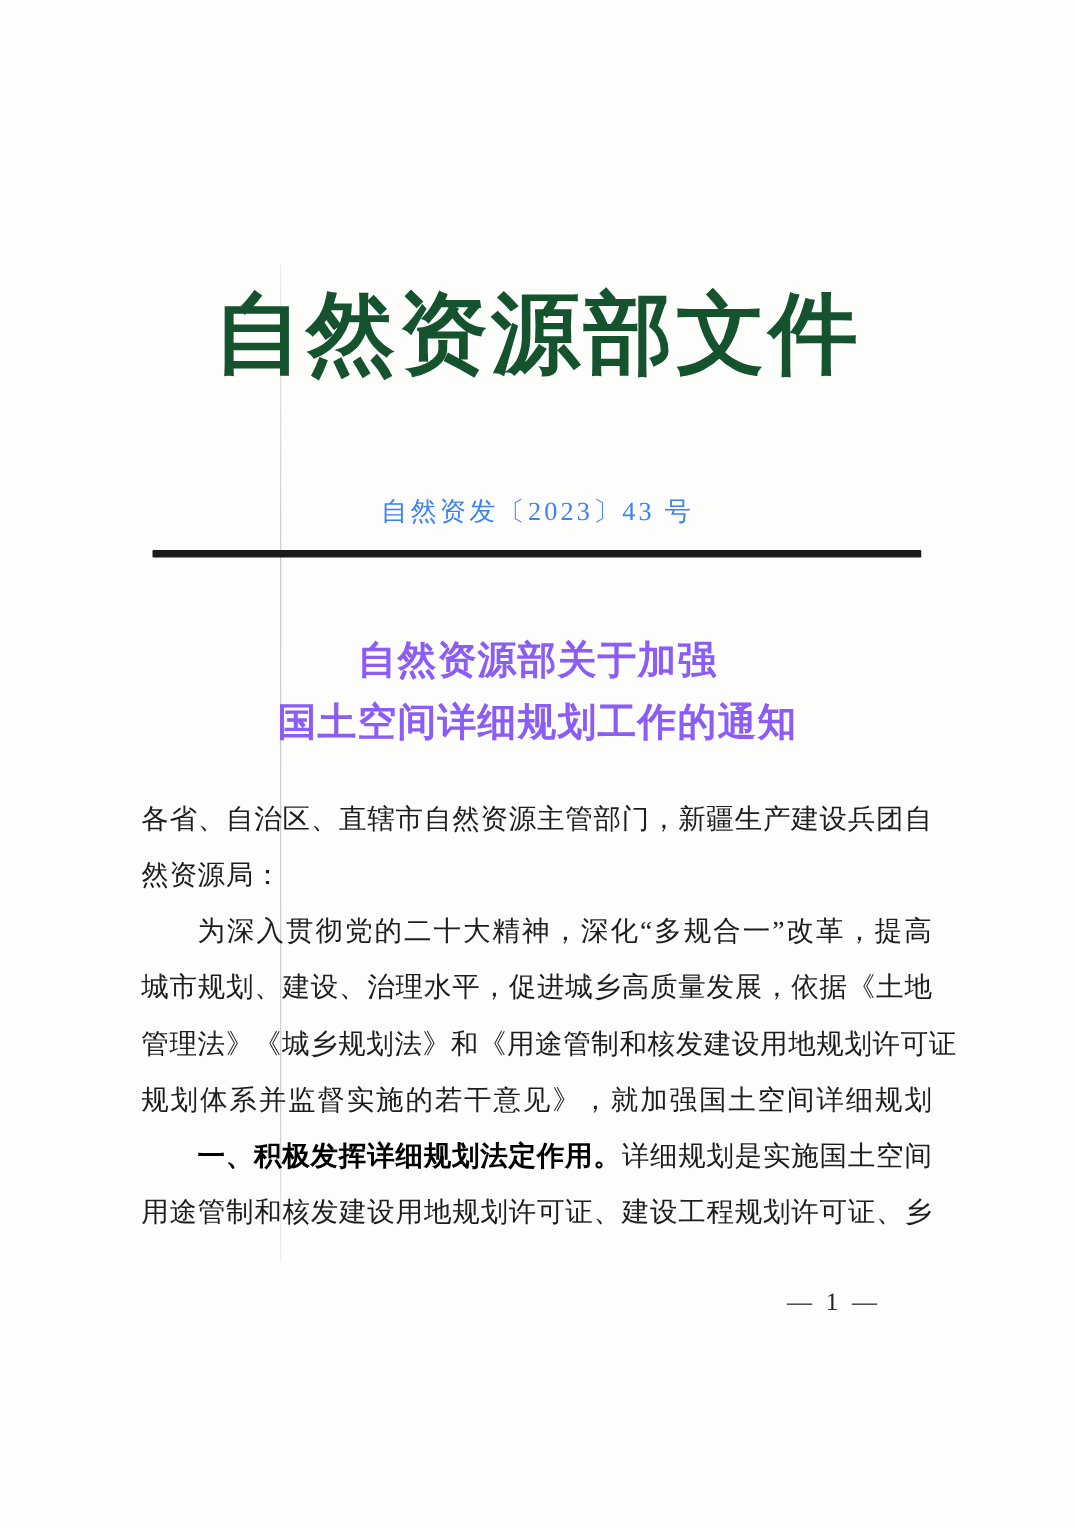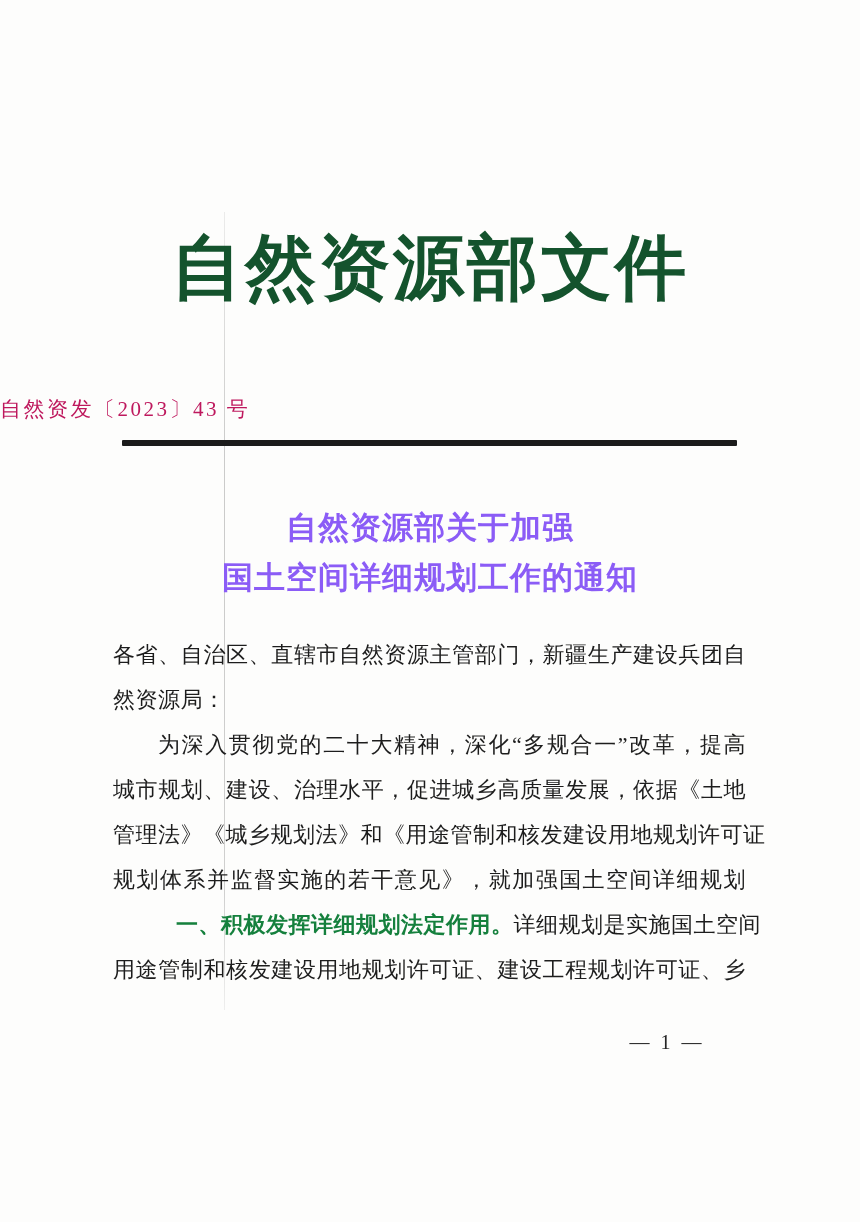--- a/index.html
+++ b/index.html
@@ -40,24 +40,25 @@
     font-weight: 700;
     letter-spacing: 3px;
     color: #14532d;
     white-space: nowrap;
   }
   .doc-number {
     position: absolute;
     top: 392px;
     left: 0;
     width: 860px;
+    text-align: center;
     font-size: 21px;
     line-height: 34px;
     letter-spacing: 2.5px;
-    color: #be185d;
+    color: #3b82f6;
   }
   .rule {
     position: absolute;
     top: 440px;
     left: 122px;
     width: 615px;
     height: 6px;
     background: #1b1b1b;
     border-radius: 1px;
   }
@@ -93,22 +94,21 @@
   .bline.left {
     text-align: center;
     text-align-last: left;
   }
   .bline.indent {
     padding-left: 45px;
   }
   .lead {
     font-weight: 700;
     font-family: "Liberation Sans", "DejaVu Sans", sans-serif;
-    color: #15803d;
-    margin-left: 18px;
+    color: #000000;
   }
   .page-number {
     position: absolute;
     top: 1029px;
     left: 597px;
     width: 140px;
     text-align: center;
     font-size: 20px;
     line-height: 26px;
     letter-spacing: 3px;

